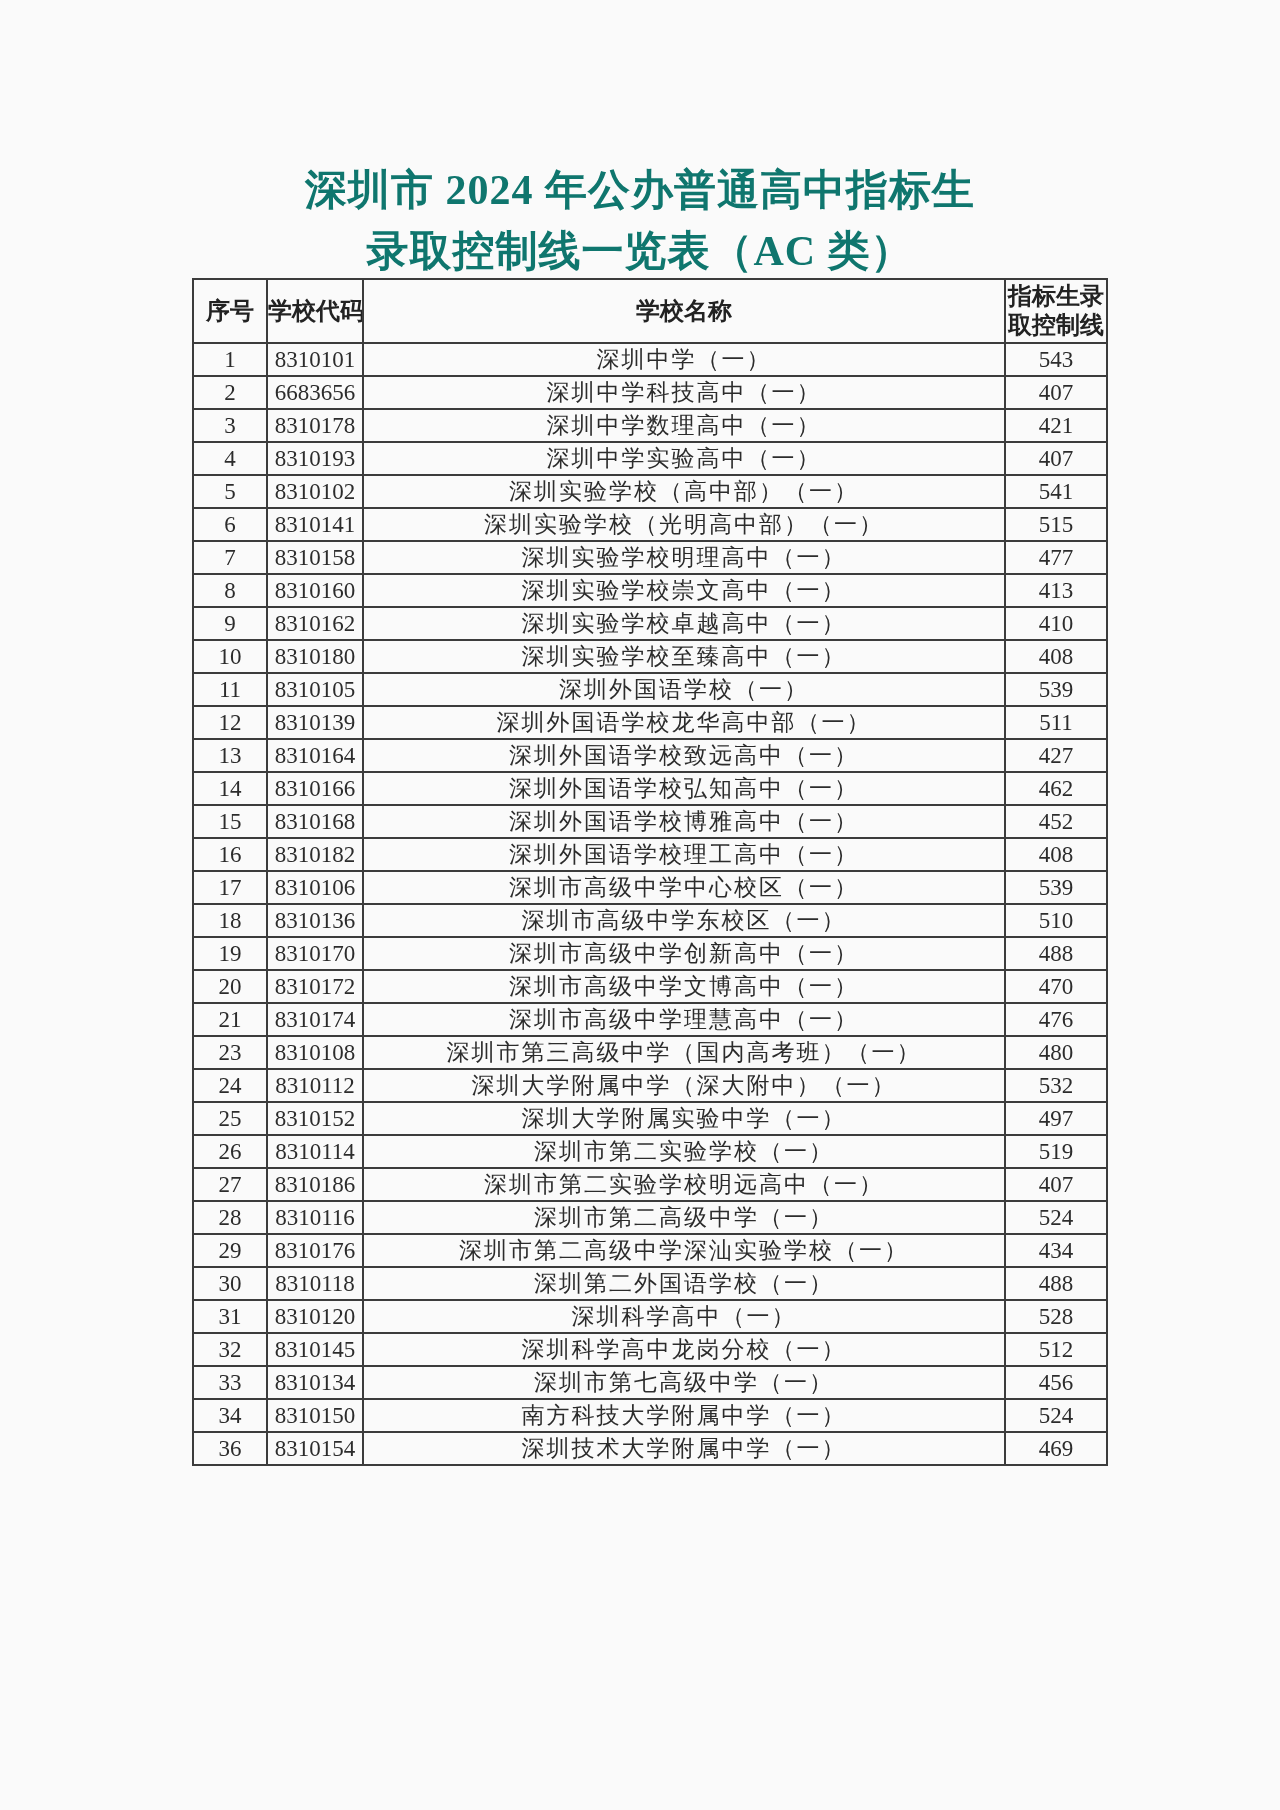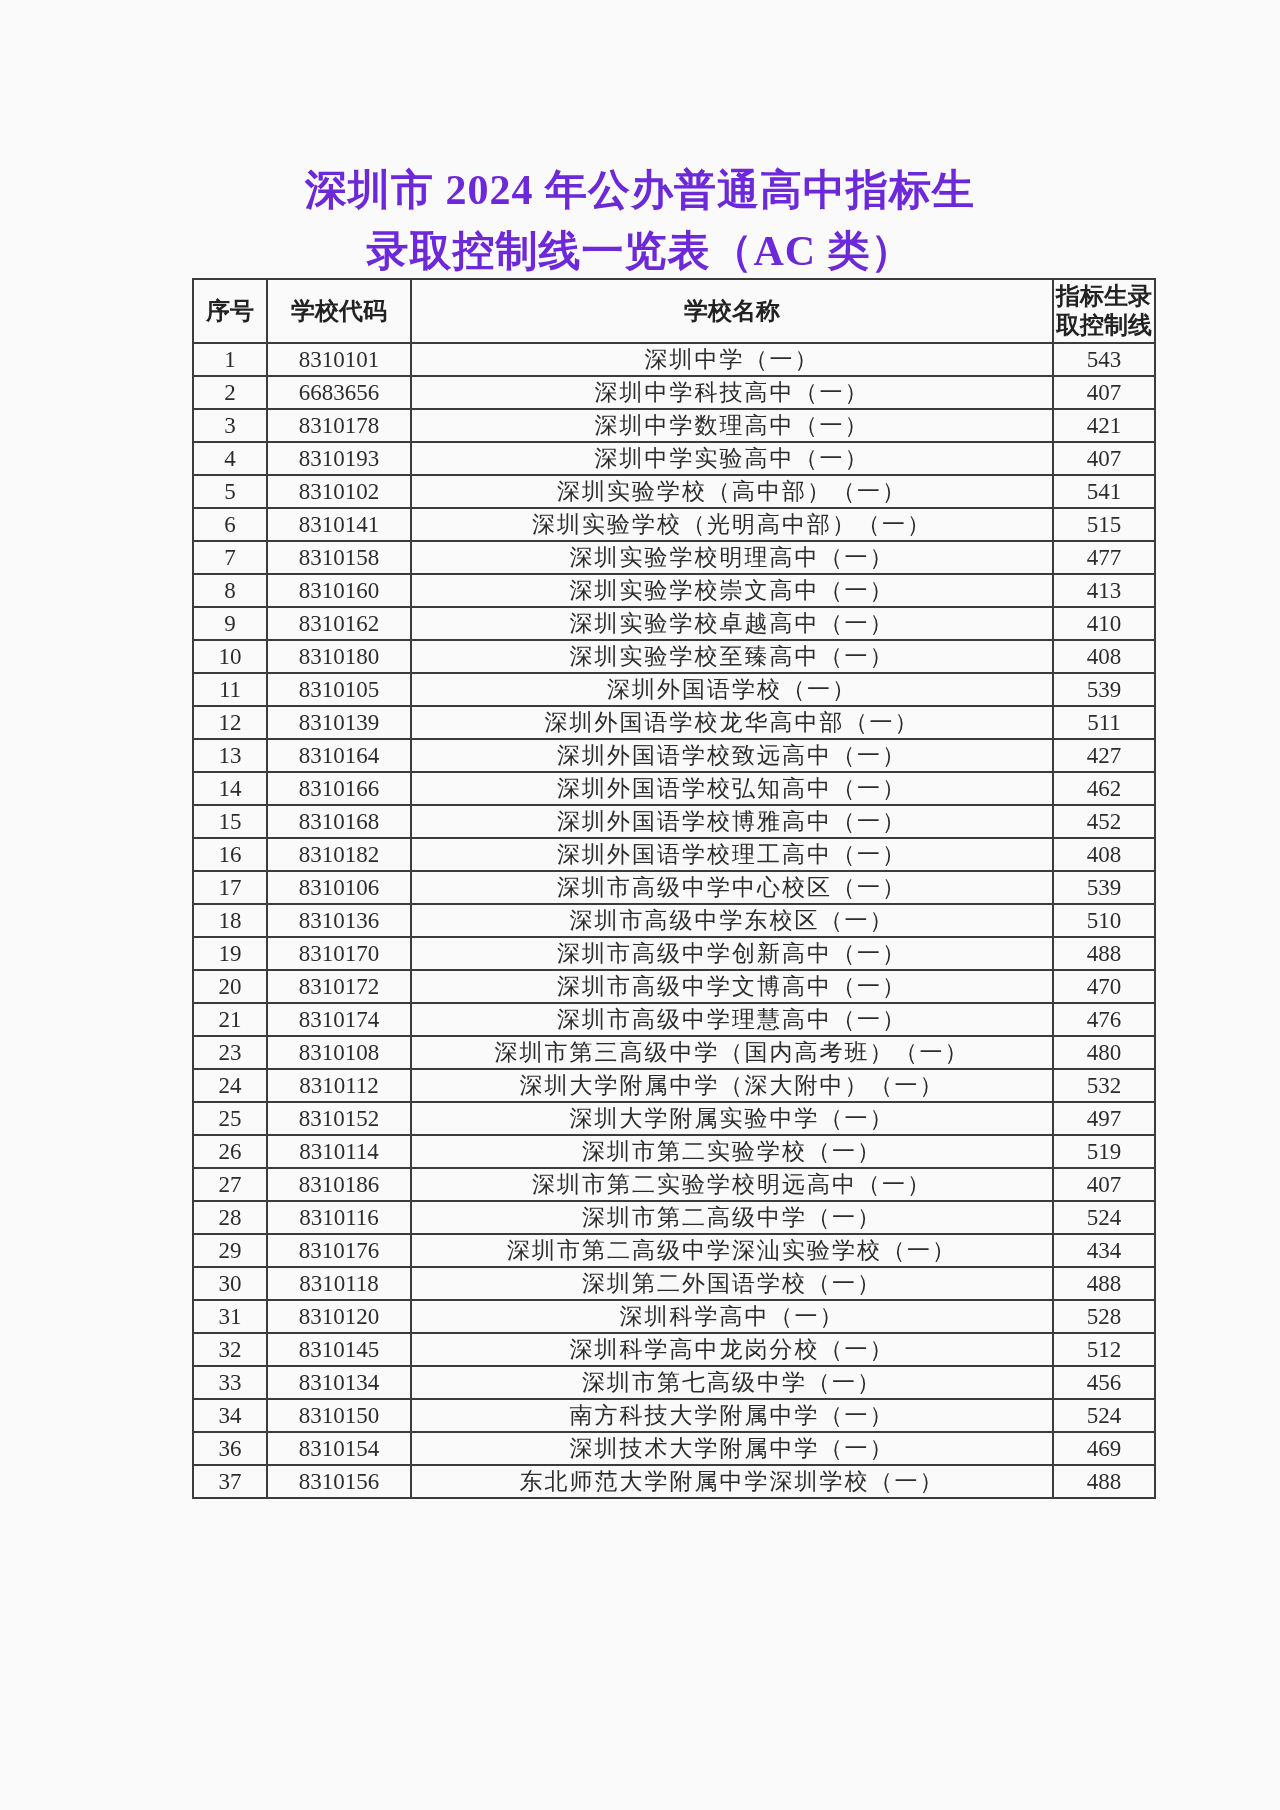--- a/index.html
+++ b/index.html
@@ -18,21 +18,21 @@
   }
   .doc-title {
     position: absolute;
     top: 160px;
     left: 0;
     width: 1280px;
     text-align: center;
     font-weight: bold;
     font-size: 42px;
     line-height: 61px;
-    color: #6d28d9;
+    color: #0f766e;
     letter-spacing: 1px;
   }
   table.grid {
     position: absolute;
     left: 192px;
     top: 278px;
     width: 902px;
     border-collapse: collapse;
     table-layout: fixed;
   }
@@ -51,21 +51,21 @@
     height: 64px;
     font-weight: bold;
     font-size: 24px;
     line-height: 29px;
     color: #222222;
   }
   table.grid tbody td {
     height: 32.6px;
   }
   .c-no    { width: 74px;  }
-  .c-code  { width: 144px; }
+  .c-code  { width: 96px; }
   .c-name  { width: 642px; }
   .c-score { width: 102px; }
   tbody .c-name {
     text-align: left;
     padding-left: 13px;
     letter-spacing: 2px;
   }
   tbody .c-no,
   tbody .c-code,
   tbody .c-score {
@@ -293,20 +293,14 @@
         <td class="c-code">8310150</td>
         <td class="c-name">南方科技大学附属中学（一）</td>
         <td class="c-score">524</td>
       </tr>
       <tr>
         <td class="c-no">36</td>
         <td class="c-code">8310154</td>
         <td class="c-name">深圳技术大学附属中学（一）</td>
         <td class="c-score">469</td>
       </tr>
-      <tr>
-        <td class="c-no">37</td>
-        <td class="c-code">8310156</td>
-        <td class="c-name">东北师范大学附属中学深圳学校（一）</td>
-        <td class="c-score">488</td>
-      </tr>
     </tbody>
 </table>
 
 </body></html>

